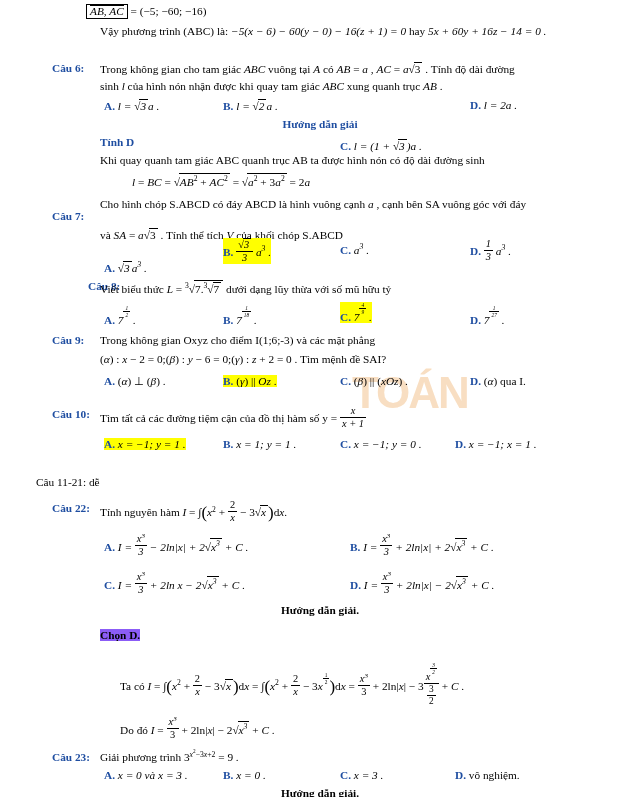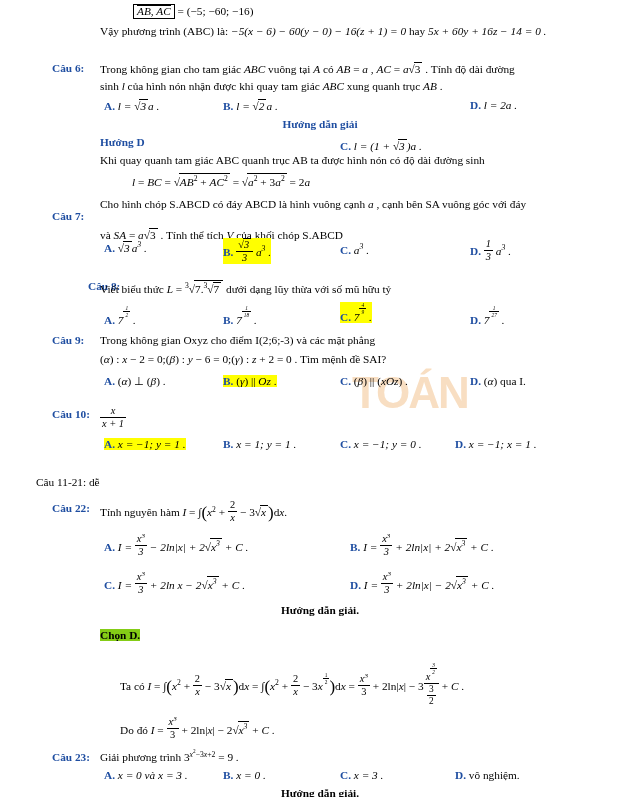--- a/index.html
+++ b/index.html
@@ -24,37 +24,37 @@
     z-index:0;
     white-space:nowrap;
   }
   .content { position:relative; z-index:2; }
   .lbl {
     color:#1f4ea1; font-weight:bold; font-family:"Liberation Serif", serif;
     font-size:11.3px; white-space:nowrap;
   }
   .bluebold { color:#1f4ea1; font-weight:bold; }
   .hl { background:#ffff00; }
-  .hlgreen { background:#84cc16; }
+  .hlgreen { background:#8b5cf6; }
 
   
   .t { position:absolute; white-space:nowrap; }
 
   
   .frac { display:inline-block; vertical-align:-0.45em; text-align:center; font-size:0.92em; }
   .frac .num { display:block; padding:0 2px; border-bottom:1px solid #000; line-height:1.15; }
   .frac .den { display:block; padding:0 2px; line-height:1.15; }
   sup, sub { font-size:0.68em; }
   .sqrt { display:inline-block; white-space:nowrap; }
   .sqrt > .rad { display:inline-block; }
   .sqrt > .body {
     display:inline-block; border-top:1px solid #000; padding:0 2px 0 1px; margin-left:-1px;
   }
   .ital { font-style:italic; }
-  .box-tl { border:1px solid #000; padding:0 3px; display:inline-block;margin-left:47px; }
+  .box-tl { border:1px solid #000; padding:0 3px; display:inline-block; }
   .ov { display:inline-block; border-top:1px solid #000; padding-top:0px; line-height:1.05; }
   .center { text-align:center; }
 </style>
 </head>
 <body>
 
 <div class="page">
 
   <div class="watermark">TOÁN</div>
 
@@ -93,39 +93,39 @@
     <div class="t" style="left:340px; top:99px;margin-top:40px;">
       <span class="bluebold">C.</span>
       <span class="ital"> l = (1 + <span class="sqrt"><span class="rad">√</span><span class="body">3</span></span>)a .</span>
     </div>
     <div class="t" style="left:470px; top:99px;">
       <span class="bluebold">D.</span>
       <span class="ital"> l = 2a .</span>
     </div>
 
     <div class="t bluebold center" style="left:0; top:118px; width:640px; text-align:center;">Hướng dẫn giải</div>
-    <div class="t bluebold" style="left:100px; top:136px;">Hướng D</div>
+    <div class="t bluebold" style="left:100px; top:136px;">Tính D</div>
     <div class="t" style="left:100px; top:154px;">Khi quay quanh tam giác ABC quanh trục AB ta được hình nón có độ dài đường sinh</div>
     <div class="t" style="left:100px; top:173px;margin-left:32px;">
       <span class="ital">l</span> = <span class="ital">BC</span> =
       <span class="sqrt"><span class="rad">√</span><span class="body"><span class="ital">AB</span><sup>2</sup> + <span class="ital">AC</span><sup>2</sup></span></span>
       =
       <span class="sqrt"><span class="rad">√</span><span class="body"><span class="ital">a</span><sup>2</sup> + 3<span class="ital">a</span><sup>2</sup></span></span>
       = 2<span class="ital">a</span>
     </div>
 
     <div class="t lbl" style="left:52px; top:210px;">Câu 7:</div>
     <div class="t" style="left:100px; top:198px;">
       Cho hình chóp S.ABCD có đáy ABCD là hình vuông cạnh <span class="ital">a</span> , cạnh bên SA vuông góc với đáy
     </div>
     <div class="t" style="left:100px; top:228px;">
       và <span class="ital">SA</span> = <span class="ital">a</span><span class="sqrt"><span class="rad">√</span><span class="body">3</span></span> . Tính thể tích <span class="ital">V</span> của khối chóp S.ABCD
     </div>
 
-    <div class="t" style="left:104px; top:240px;">
+    <div class="t" style="left:104px; top:260px;">
       <span class="bluebold">A.</span>
       <span class="ital"> <span class="sqrt"><span class="rad">√</span><span class="body">3</span></span>a<sup>3</sup> .</span>
     </div>
     <div class="t hl" style="left:223px; top:238px;">
       <span class="bluebold">B.</span>
       <span class="ital"> <span class="frac"><span class="num"><span class="sqrt"><span class="rad">√</span><span class="body">3</span></span></span><span class="den">3</span></span> a<sup>3</sup> .</span>
     </div>
     <div class="t" style="left:340px; top:242px;">
       <span class="bluebold">C.</span>
       <span class="ital"> a<sup>3</sup> .</span>
@@ -151,21 +151,21 @@
     <div class="t hl" style="left:340px; top:302px;">
       <span class="bluebold">C.</span>
       <span class="ital"> 7<sup><span class="frac" style="font-size:0.7em; vertical-align:0.35em;"><span class="num">4</span><span class="den">9</span></span></sup> .</span>
     </div>
     <div class="t" style="left:470px; top:305px;">
       <span class="bluebold">D.</span>
       <span class="ital"> 7<sup><span class="frac" style="font-size:0.7em; vertical-align:0.35em;"><span class="num">1</span><span class="den">27</span></span></sup> .</span>
     </div>
 
     <div class="t lbl" style="left:52px; top:334px;">Câu 9:</div>
-    <div class="t" style="left:100px; top:334px;">Trong  không  gian  Oxyz  cho  điểm  I(2;6;-3)  và  các  mặt  phẳng</div>
+    <div class="t" style="left:100px; top:334px;">Trong  không  gian  Oxyz  cho  điểm  I(1;6;-3)  và  các  mặt  phẳng</div>
     <div class="t" style="left:100px; top:353px;">
       (<span class="ital">α</span>) : <span class="ital">x</span> − 2 = 0;(<span class="ital">β</span>) : <span class="ital">y</span> − 6 = 0;(<span class="ital">γ</span>) : <span class="ital">z</span> + 2 = 0 . Tìm mệnh đề SAI?
     </div>
 
     <div class="t" style="left:104px; top:375px;">
       <span class="bluebold">A.</span>
       <span> (<span class="ital">α</span>) ⊥ (<span class="ital">β</span>) .</span>
     </div>
     <div class="t hl" style="left:223px; top:375px;">
       <span class="bluebold">B.</span>
@@ -175,20 +175,21 @@
       <span class="bluebold">C.</span>
       <span> (<span class="ital">β</span>) || (<span class="ital">xOz</span>) .</span>
     </div>
     <div class="t" style="left:470px; top:375px;">
       <span class="bluebold">D.</span>
       <span> (<span class="ital">α</span>) qua I.</span>
     </div>
 
     <div class="t lbl" style="left:52px; top:408px;">Câu 10:</div>
     <div class="t" style="left:100px; top:405px;">
+      <span>Tìm tất cả các đường tiệm cận của đồ thị hàm số  y = </span>
       <span class="frac ital"><span class="num">x</span><span class="den">x + 1</span></span>
     </div>
 
     <div class="t hl" style="left:104px; top:438px;">
       <span class="bluebold">A.</span>
       <span class="ital">x = −1; y = 1 .</span>
     </div>
     <div class="t" style="left:223px; top:438px;">
       <span class="bluebold">B.</span>
       <span class="ital">x = 1; y = 1 .</span>

